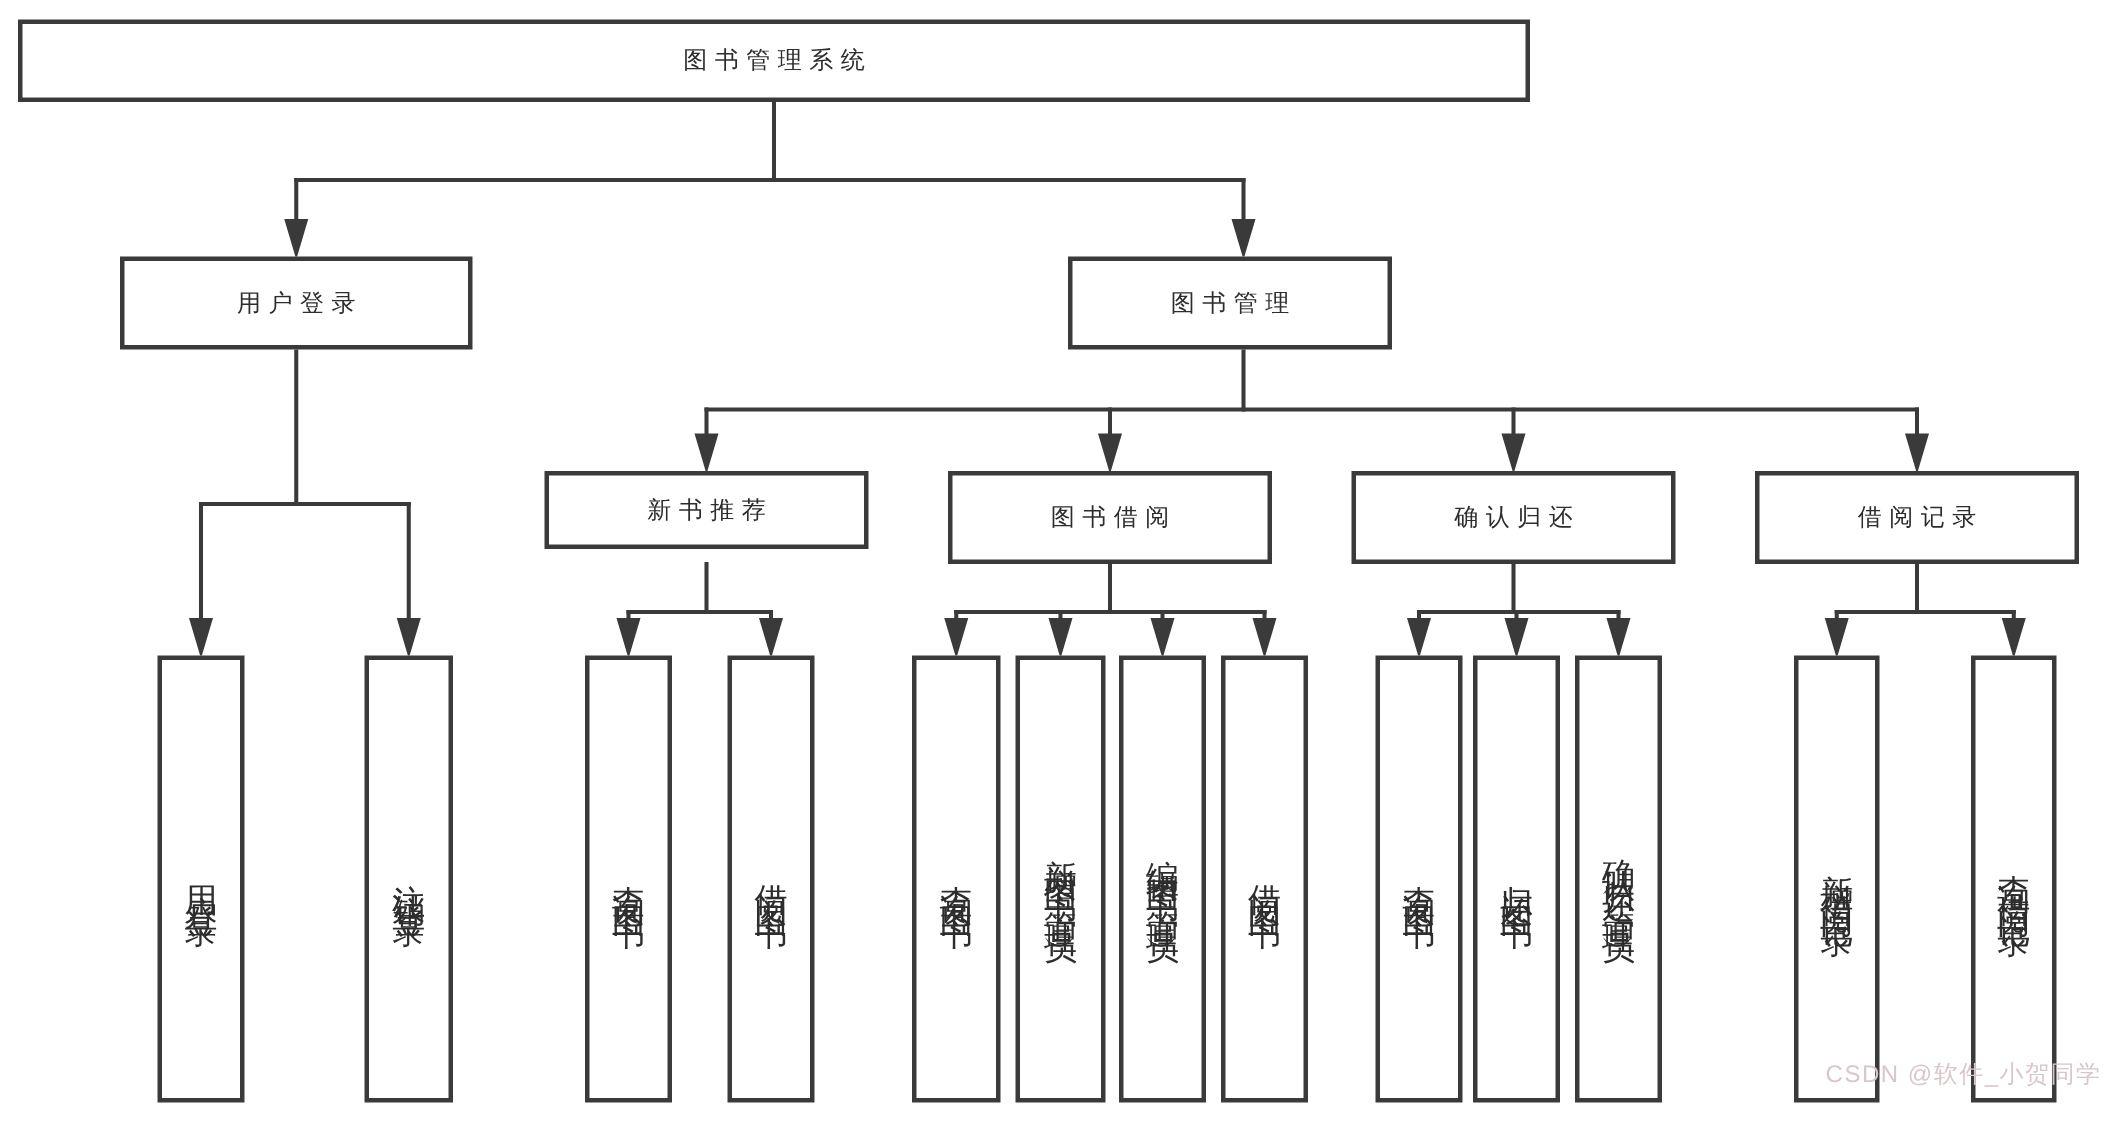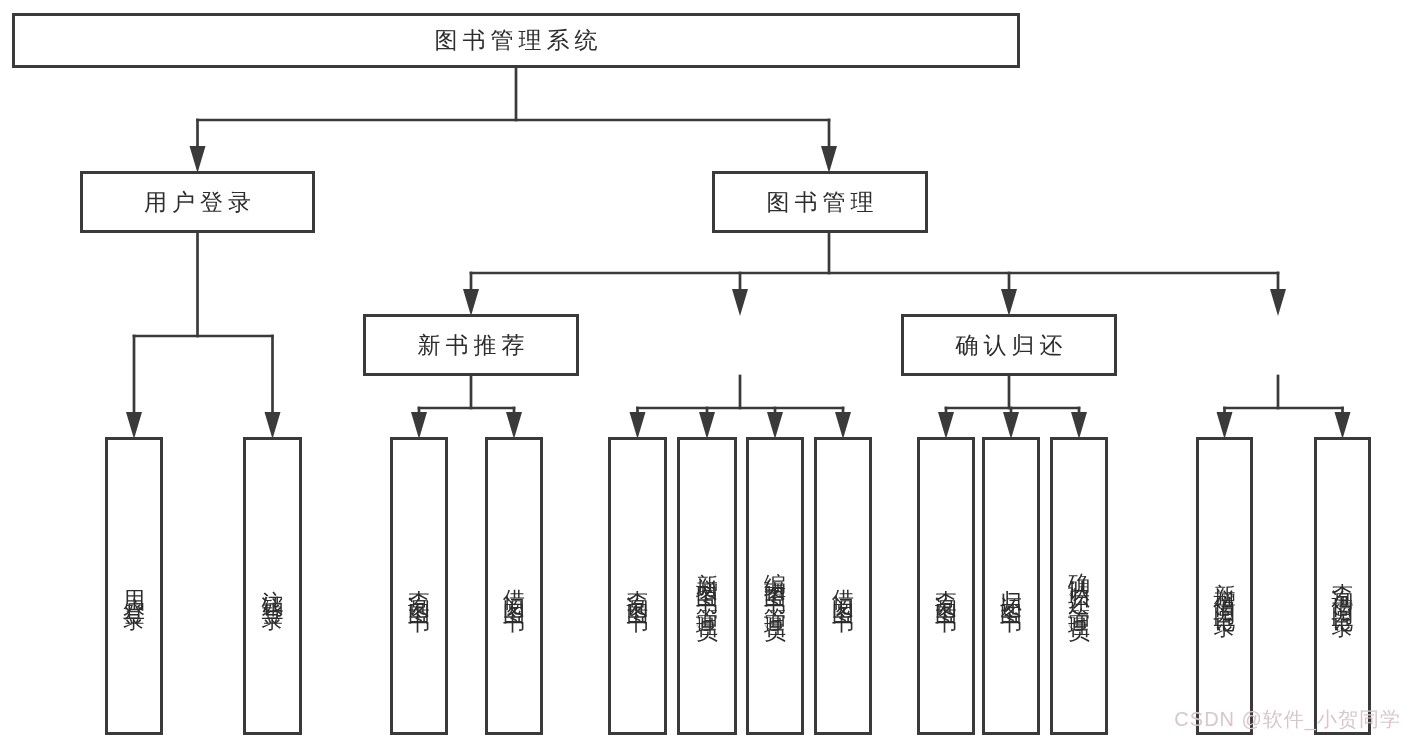--- a/index.html
+++ b/index.html
@@ -14,38 +14,38 @@
   .node{
     position:absolute;
     box-sizing:border-box;
     background:#ffffff;
     border:3px solid var(--box-border,#3a3a3a);
     display:flex;align-items:center;justify-content:center;
     color:var(--text,#2d2d2d);
     z-index:2;
   }
   .node.horizontal .node-label{
-    font-size:23px;
+    font-size:16px;
     letter-spacing:5px;
     white-space:nowrap;
     text-indent:5px; 
     text-align:right;
   }
   .node.vertical .node-label{
     writing-mode:vertical-rl;
     text-orientation:mixed;
     font-size:22px;
     letter-spacing:7px;
     line-height:1;
     white-space:nowrap;
   }
   #watermark{
     position:absolute;
     top:706px;right:4px;
-    font-size:20px;
+    font-size:16px;
     letter-spacing:1px;
     color:var(--watermark,#d9c6c9);
     white-space:nowrap;
     z-index:6;
   }
 </style>
 </head>
 <body>
 
 <div id="stage">
@@ -106,25 +106,31 @@
   <div id="watermark">CSDN @软件_小贺同学</div>
 <div class="node horizontal" style="left: 12px; top: 13px; width: 1008px; height: 55px;">
       <span class="node-label">图书管理系统</span>
     </div>
     <div class="node horizontal" style="left: 80px; top: 171px; width: 235px; height: 62px;">
       <span class="node-label">用户登录</span>
     </div>
     <div class="node horizontal" style="left: 712px; top: 171px; width: 216px; height: 62px;">
       <span class="node-label">图书管理</span>
     </div>
-    <div class="node horizontal" style="left: 363px; top: 314px; width: 216px; height: 62px;">
+    <div class="node horizontal" style="left: 363px; top: 314px; width: 216px; height: 52px;">
       <span class="node-label">新书推荐</span>
+    </div>
+    <div class="node horizontal" style="left: 632px; top: 314px; width: 216px; height: 62px;">
+      <span class="node-label">图书借阅</span>
     </div>
     <div class="node horizontal" style="left: 901px; top: 314px; width: 216px; height: 62px;">
       <span class="node-label">确认归还</span>
+    </div>
+    <div class="node horizontal" style="left: 1170px; top: 314px; width: 216px; height: 62px;">
+      <span class="node-label">借阅记录</span>
     </div>
     <div class="node vertical" style="left: 105px; top: 437px; width: 58px; height: 298px;">
       <span class="node-label">用户登录</span>
     </div>
     <div class="node vertical" style="left: 243px; top: 437px; width: 59px; height: 298px;">
       <span class="node-label">注销登录</span>
     </div>
     <div class="node vertical" style="left: 390px; top: 437px; width: 58px; height: 298px;">
       <span class="node-label">查询图书</span>
     </div>

